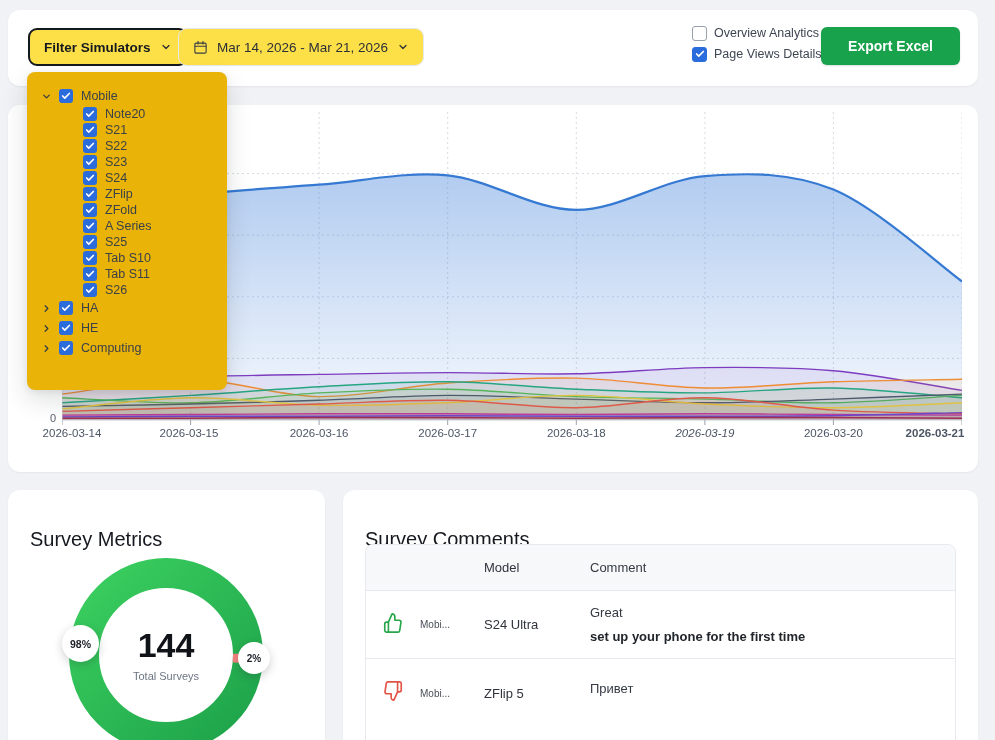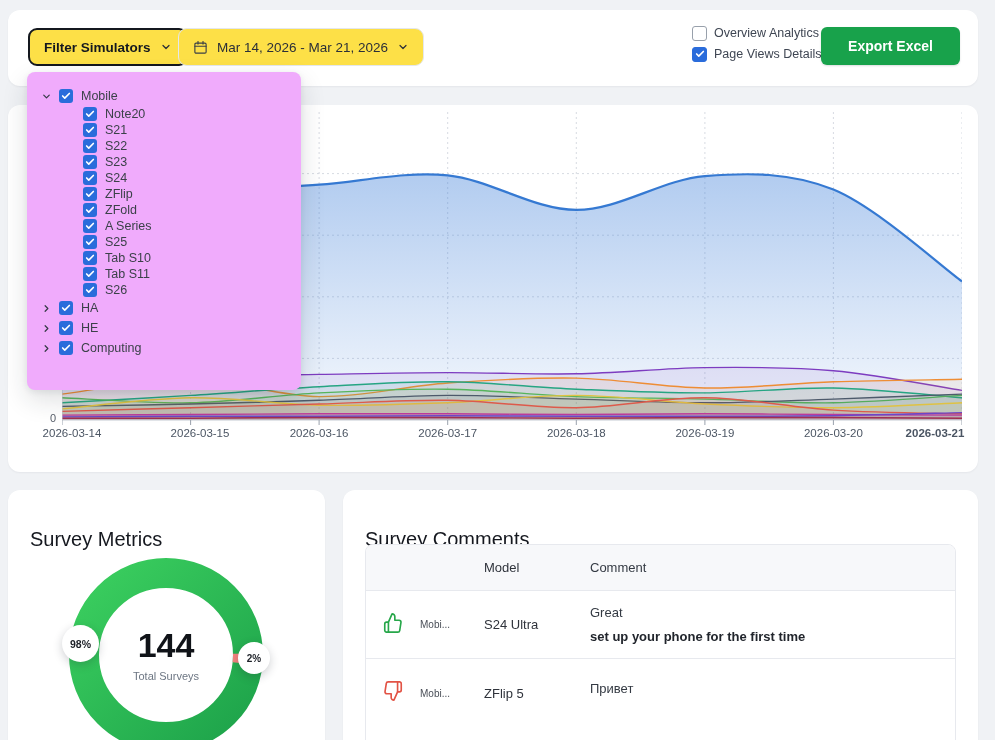--- a/index.html
+++ b/index.html
@@ -24,21 +24,21 @@
   .chk-row { display:flex; align-items:center; gap:7px; height:16px; cursor:pointer; }
   .chk-box { width:15px; height:15px; border-radius:3px; border:1.5px solid #98a0ab; background:#fff;
              display:flex; align-items:center; justify-content:center; flex:none; }
   .chk-box.on { background:#2a6cdb; border-color:#2a6cdb; }
   .chk-label { font-size:12.5px; color:#3f4653; }
   #export-btn { position:absolute; right:18px; top:17px; width:139px; height:38px; border:none; border-radius:6px;
                 background:#18a24b; color:#fff; font-family:"Liberation Sans",sans-serif;
                 font-size:14px; font-weight:700; cursor:pointer; box-shadow:0 1px 2px rgba(16,24,40,.15); }
 
   
-  #filter-panel { position:absolute; left:27px; top:72px; width:274px; height:318px; background:#f0abfc;
+  #filter-panel { position:absolute; left:27px; top:72px; width:200px; height:318px; background:#eab308;
                   border-radius:8px; box-shadow:0 10px 26px rgba(25,32,45,.14), 0 2px 6px rgba(25,32,45,.08);
                   padding-top:14px; z-index:50; }
   .tree-row { display:flex; align-items:center; cursor:pointer; }
   .tree-row.lvl0 { height:20px; padding-left:12px; }
   .tree-row.lvl1 { height:16px; padding-left:56px; }
   .exp { width:14px; margin-right:6px; display:flex; align-items:center; justify-content:center; color:#333a45; }
   .exp.collapsed svg { transform:rotate(-90deg); }
   .cb { width:14px; height:14px; border-radius:3px; background:#2a6cdb; display:flex; align-items:center;
         justify-content:center; margin-right:8px; flex:none; }
   .tlabel { font-size:12.5px; color:#3b4149; white-space:nowrap; }
@@ -176,25 +176,25 @@
       <line x1="257.1" x2="257.1" y1="308" y2="313" stroke="#9aa2ad" stroke-width="1"></line>
       <line x1="385.7" x2="385.7" y1="308" y2="313" stroke="#9aa2ad" stroke-width="1"></line>
       <line x1="514.3" x2="514.3" y1="308" y2="313" stroke="#9aa2ad" stroke-width="1"></line>
       <line x1="642.9" x2="642.9" y1="308" y2="313" stroke="#9aa2ad" stroke-width="1"></line>
       <line x1="771.4" x2="771.4" y1="308" y2="313" stroke="#9aa2ad" stroke-width="1"></line>
       <line x1="900.0" x2="900.0" y1="308" y2="313" stroke="#9aa2ad" stroke-width="1"></line>
     </svg>
   <div id="y-zero">0</div>
   <div id="x-labels">
       <span class="x-lab" style="left: 10px;">2026-03-14</span>
-      <span class="x-lab" style="left: 138px;">2026-03-15</span>
+      <span class="x-lab" style="left: 127px;">2026-03-15</span>
       <span class="x-lab" style="left: 257.1px;">2026-03-16</span>
       <span class="x-lab" style="left: 385.7px;">2026-03-17</span>
       <span class="x-lab" style="left: 514.3px;">2026-03-18</span>
-      <span class="x-lab" style="left: 642.9px;">2026-03-19</span>
+      <span class="x-lab" style="left: 642.9px; font-style: italic;">2026-03-19</span>
       <span class="x-lab" style="left: 771.4px;">2026-03-20</span>
       <span class="x-lab" style="left: 873px; font-weight: bold;">2026-03-21</span>
     </div>
 </div>
 
 <div id="filter-panel">
   <div id="filter-tree">
       <div class="tree-row lvl0">
         <span class="exp expanded">
           <svg width="11" height="11" viewBox="0 0 24 24" fill="none" stroke="#333a45" stroke-width="2.6" stroke-linecap="round" stroke-linejoin="round">

